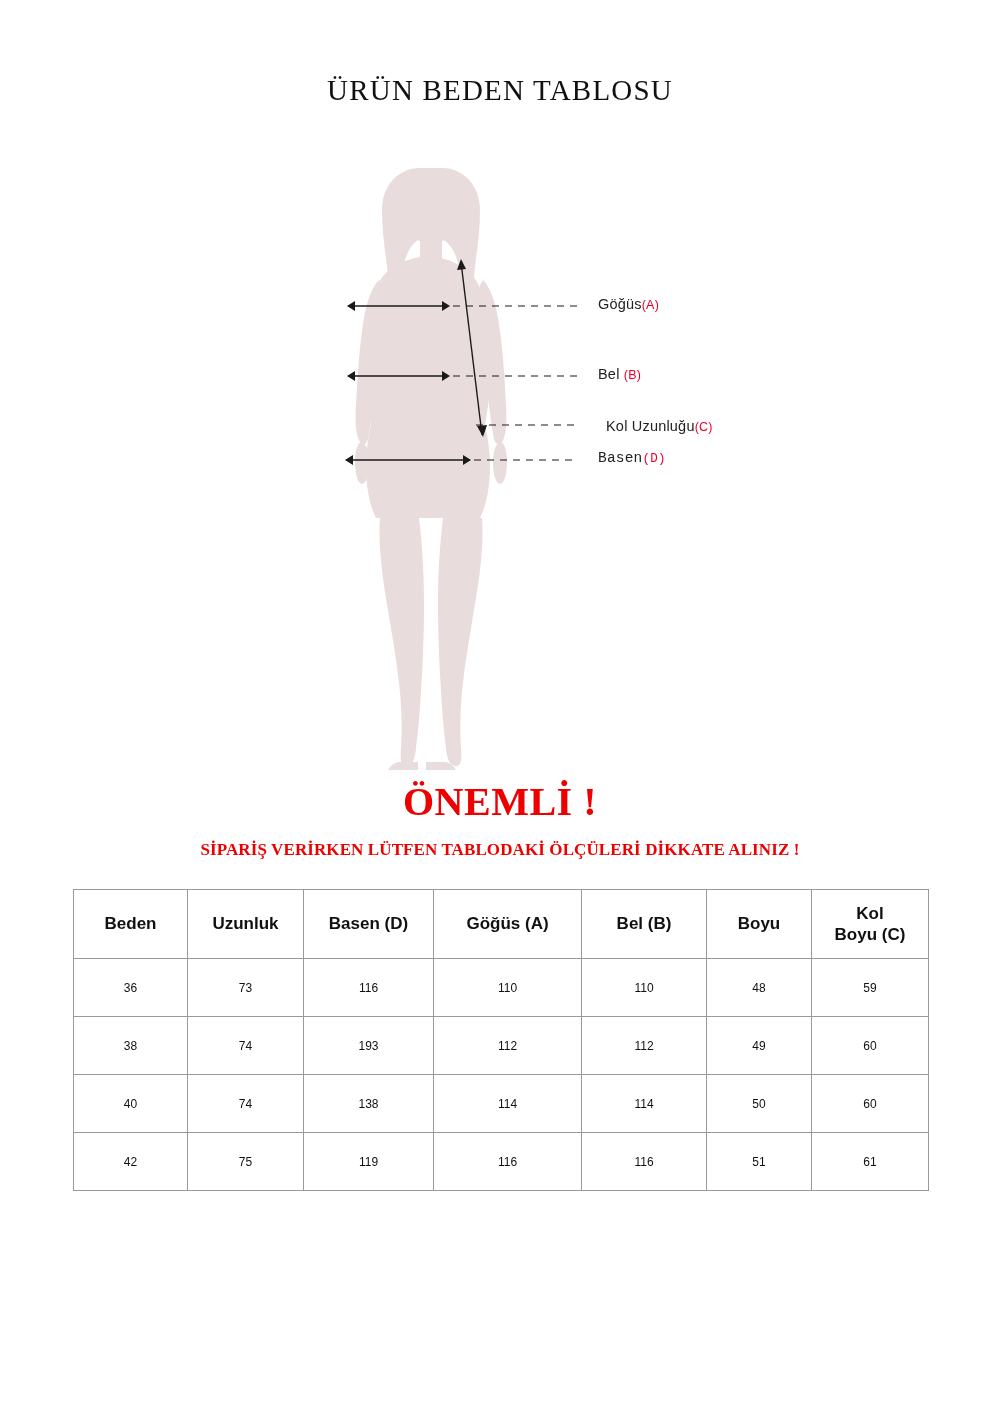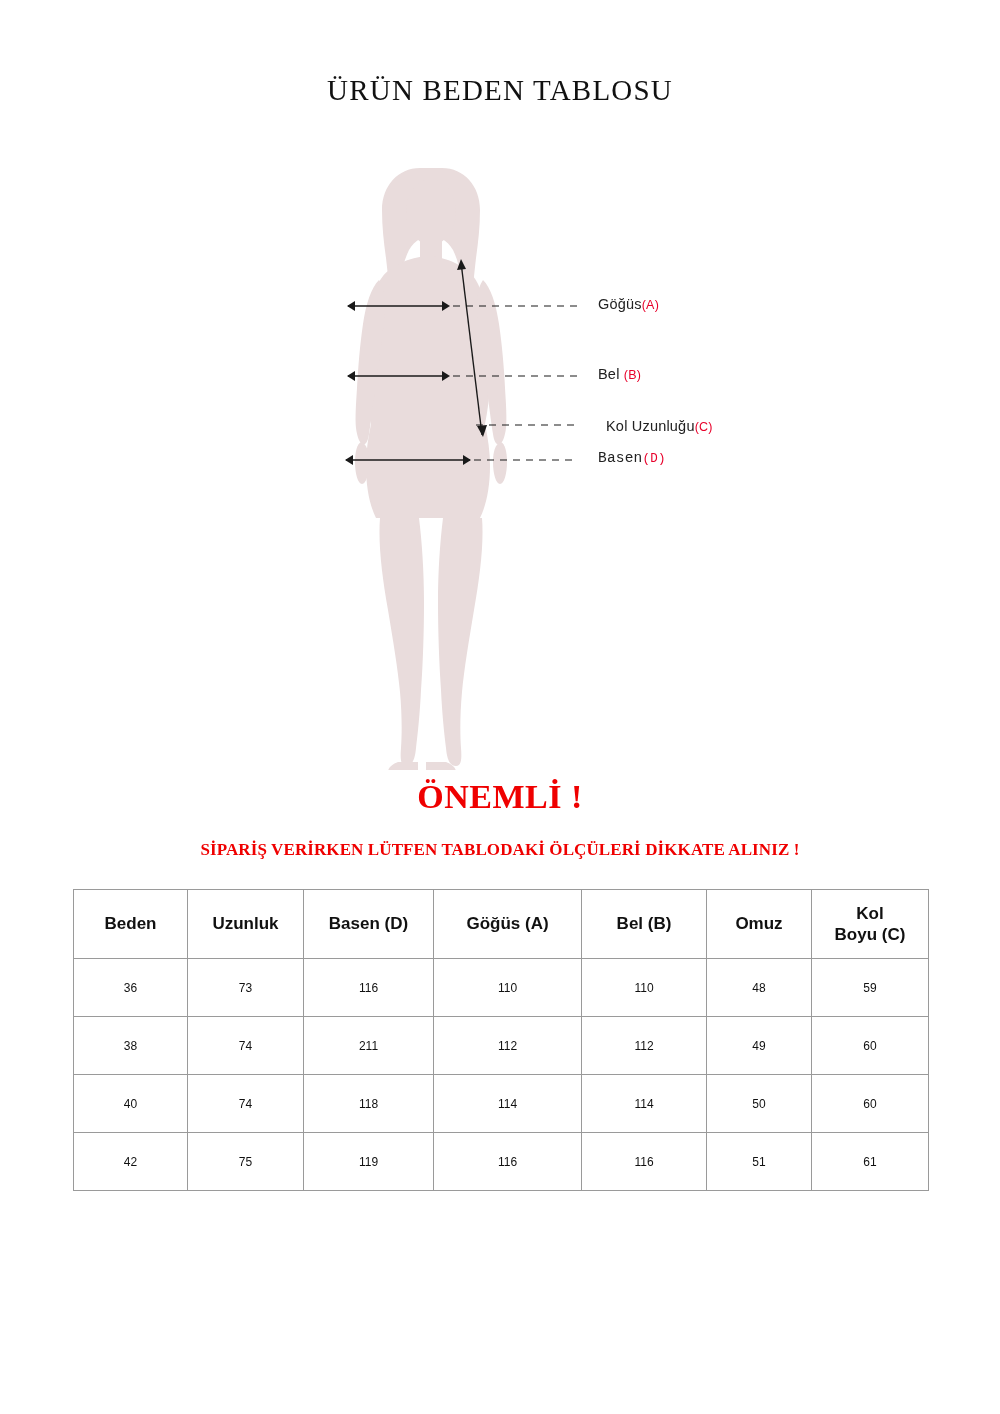--- a/index.html
+++ b/index.html
@@ -72,21 +72,21 @@
 
   
   .notice-big {
     position: absolute;
     top: 778px;
     left: 0;
     width: 1000px;
     text-align: center;
     font-family: "Liberation Serif", serif;
     font-weight: bold;
-    font-size: 34px;
+    font-size: 40px;
     color: #ef0000;
     letter-spacing: 0.5px;
   }
   .notice-small {
     position: absolute;
     top: 840px;
     left: 0;
     width: 1000px;
     text-align: center;
     font-family: "Liberation Serif", serif;
@@ -269,50 +269,50 @@
         <col class="col-5">
         <col class="col-6">
     </colgroup>
     <thead>
       <tr>
         <th>Beden</th>
         <th>Uzunluk</th>
         <th>Basen (D)</th>
         <th>Göğüs (A)</th>
         <th>Bel (B)</th>
-        <th>Omuz</th>
+        <th>Boyu</th>
         <th>
           <span>Kol</span><br>
           <span>Boyu (C)</span>
         </th>
       </tr>
     </thead>
     <tbody>
       <tr>
         <td>36</td>
         <td>73</td>
         <td>116</td>
         <td>110</td>
         <td>110</td>
         <td>48</td>
         <td>59</td>
       </tr>
       <tr>
         <td>38</td>
         <td>74</td>
-        <td>211</td>
+        <td>193</td>
         <td>112</td>
         <td>112</td>
         <td>49</td>
         <td>60</td>
       </tr>
       <tr>
         <td>40</td>
         <td>74</td>
-        <td>118</td>
+        <td>138</td>
         <td>114</td>
         <td>114</td>
         <td>50</td>
         <td>60</td>
       </tr>
       <tr>
         <td>42</td>
         <td>75</td>
         <td>119</td>
         <td>116</td>

